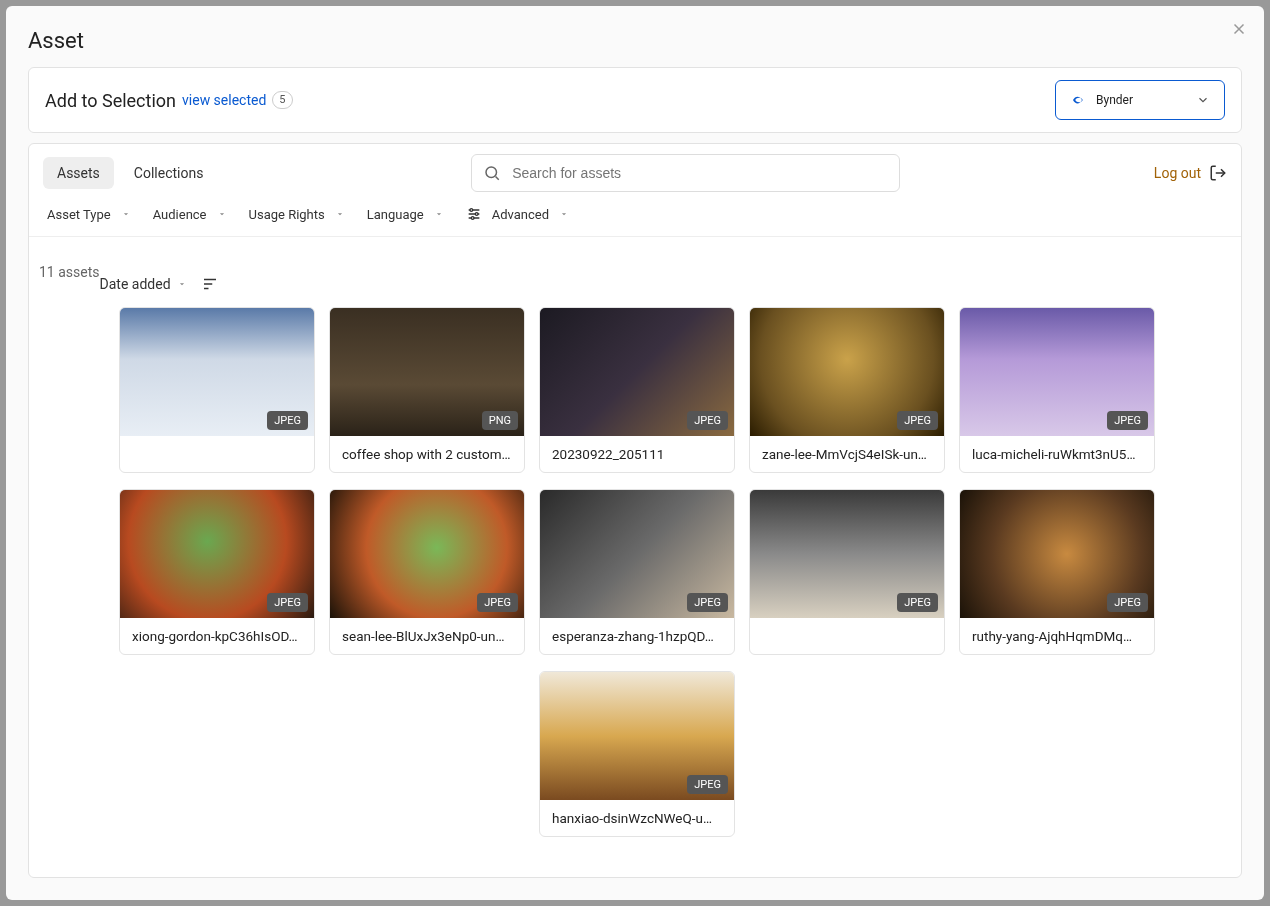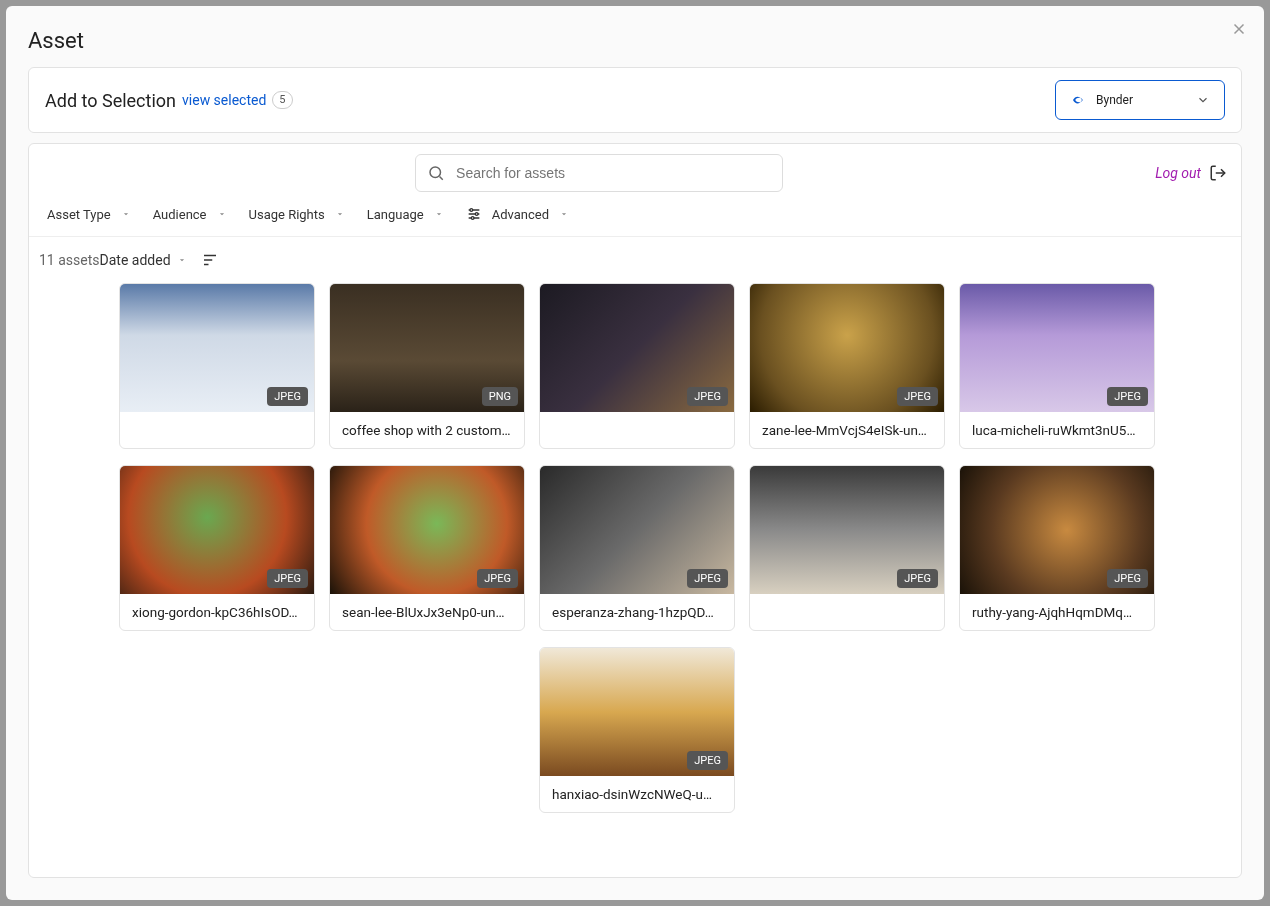--- a/index.html
+++ b/index.html
@@ -91,50 +91,50 @@
   font-size: 14px;
   color: #333;
   cursor: pointer;
 }
 .tab.active { background: #eee; }
 .search-wrap {
   margin: 0 auto;
   position: relative;
 }
 .search-input {
-  width: 368px;
+  width: 429px;
   padding: 10px 12px 10px 40px;
   border: 1px solid #ddd;
   border-radius: 6px;
   font-size: 14px;
   color: #0f766e;
 }
 .search-icon-pos { position: absolute; left: 12px; top: 50%; transform: translateY(-50%); color: #666; }
-.logout { display: flex; align-items: center; gap: 8px; font-size: 14px; color: #a21caf; cursor: pointer; font-style: italic; }
+.logout { display: flex; align-items: center; gap: 8px; font-size: 14px; color: #a16207; cursor: pointer; }
 .filters-row {
   display: flex;
   align-items: center;
   gap: 22px;
   padding: 10px 18px 14px 18px;
   border-bottom: 1px solid #eee;
 }
 .filter {
   display: flex; align-items: center; gap: 10px;
   font-size: 13px; color: #333; cursor: pointer;
 }
 .filter .caret { color: #888; }
 .results-header {
   display: flex;
   align-items: center;
   justify-content: flex-start;
   padding: 14px 18px 8px 10px;
   font-size: 14px;
   color: #666;
 }
-.sort-wrap { display: flex; align-items: center; gap: 14px; }
+.sort-wrap { display: flex; align-items: center; gap: 14px; margin-top: 24px; }
 .sort { display: flex; align-items: center; gap: 6px; font-size: 14px; color: #333; cursor: pointer; }
 .grid {
   padding: 6px 18px 18px 90px;
   display: grid;
   grid-template-columns: repeat(5, 196px);
   gap: 16px 14px;
   align-content: start;
 }
 .card {
   border: 1px solid #e3e3e3;
@@ -212,20 +212,24 @@
       </div>
       <svg width="14" height="14" viewBox="0 0 24 24" fill="none" stroke="#555" stroke-width="2">
           <path d="m6 9 6 6 6-6"></path>
         </svg>
     </div>
   </div>
 
   <div class="main-panel">
 
     <div class="tabs-row">
+      <div class="tabs">
+        <div class="tab active">Assets</div>
+        <div class="tab">Collections</div>
+      </div>
       <div class="search-wrap">
         <span class="search-icon-pos">
           <svg width="18" height="18" viewBox="0 0 24 24" fill="none" stroke="currentColor" stroke-width="2">
               <circle cx="11" cy="11" r="7"></circle>
               <path d="m21 21-4.3-4.3"></path>
             </svg>
         </span>
         <input class="search-input" placeholder="Search for assets" style="">
       </div>
       <div class="logout">
@@ -305,20 +309,21 @@
       <div class="card">
         <div class="thumb t1">
             <span class="fmt-badge">PNG</span>
           </div>
         <div class="caption">coffee shop with 2 custom…</div>
       </div>
       <div class="card">
         <div class="thumb t2">
             <span class="fmt-badge">JPEG</span>
           </div>
+        <div class="caption">20230922_205111</div>
       </div>
       <div class="card">
         <div class="thumb t3">
             <span class="fmt-badge">JPEG</span>
           </div>
         <div class="caption">zane-lee-MmVcjS4eISk-un…</div>
       </div>
       <div class="card">
         <div class="thumb t4">
             <span class="fmt-badge">JPEG</span>

